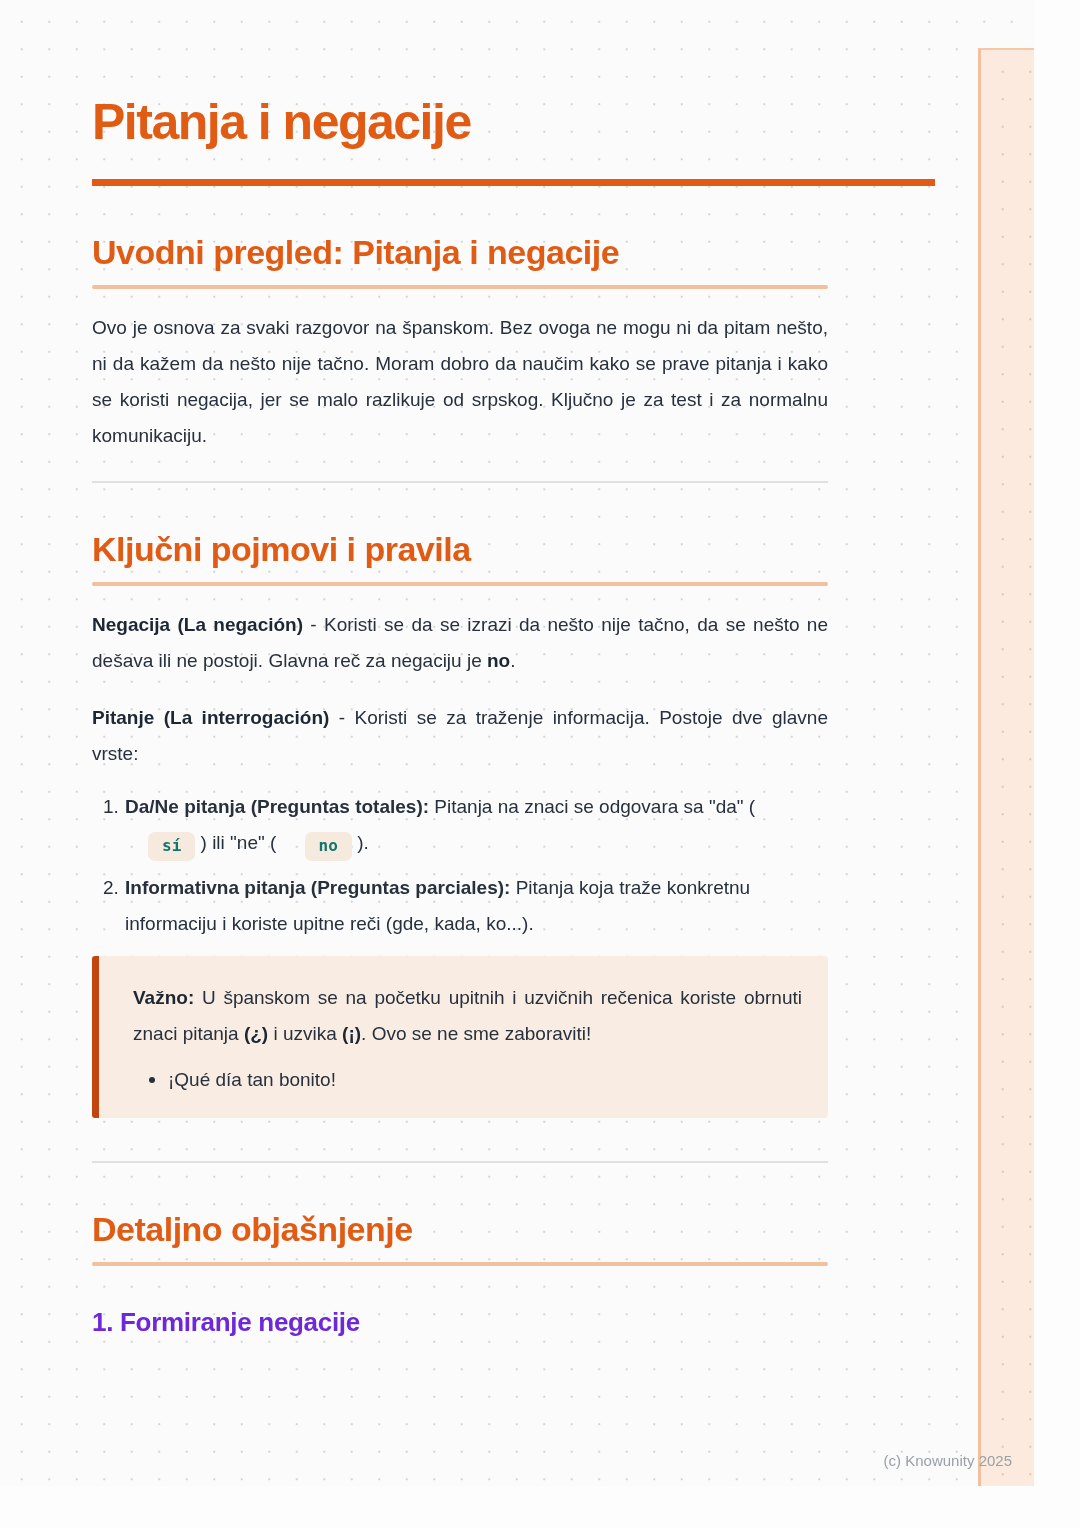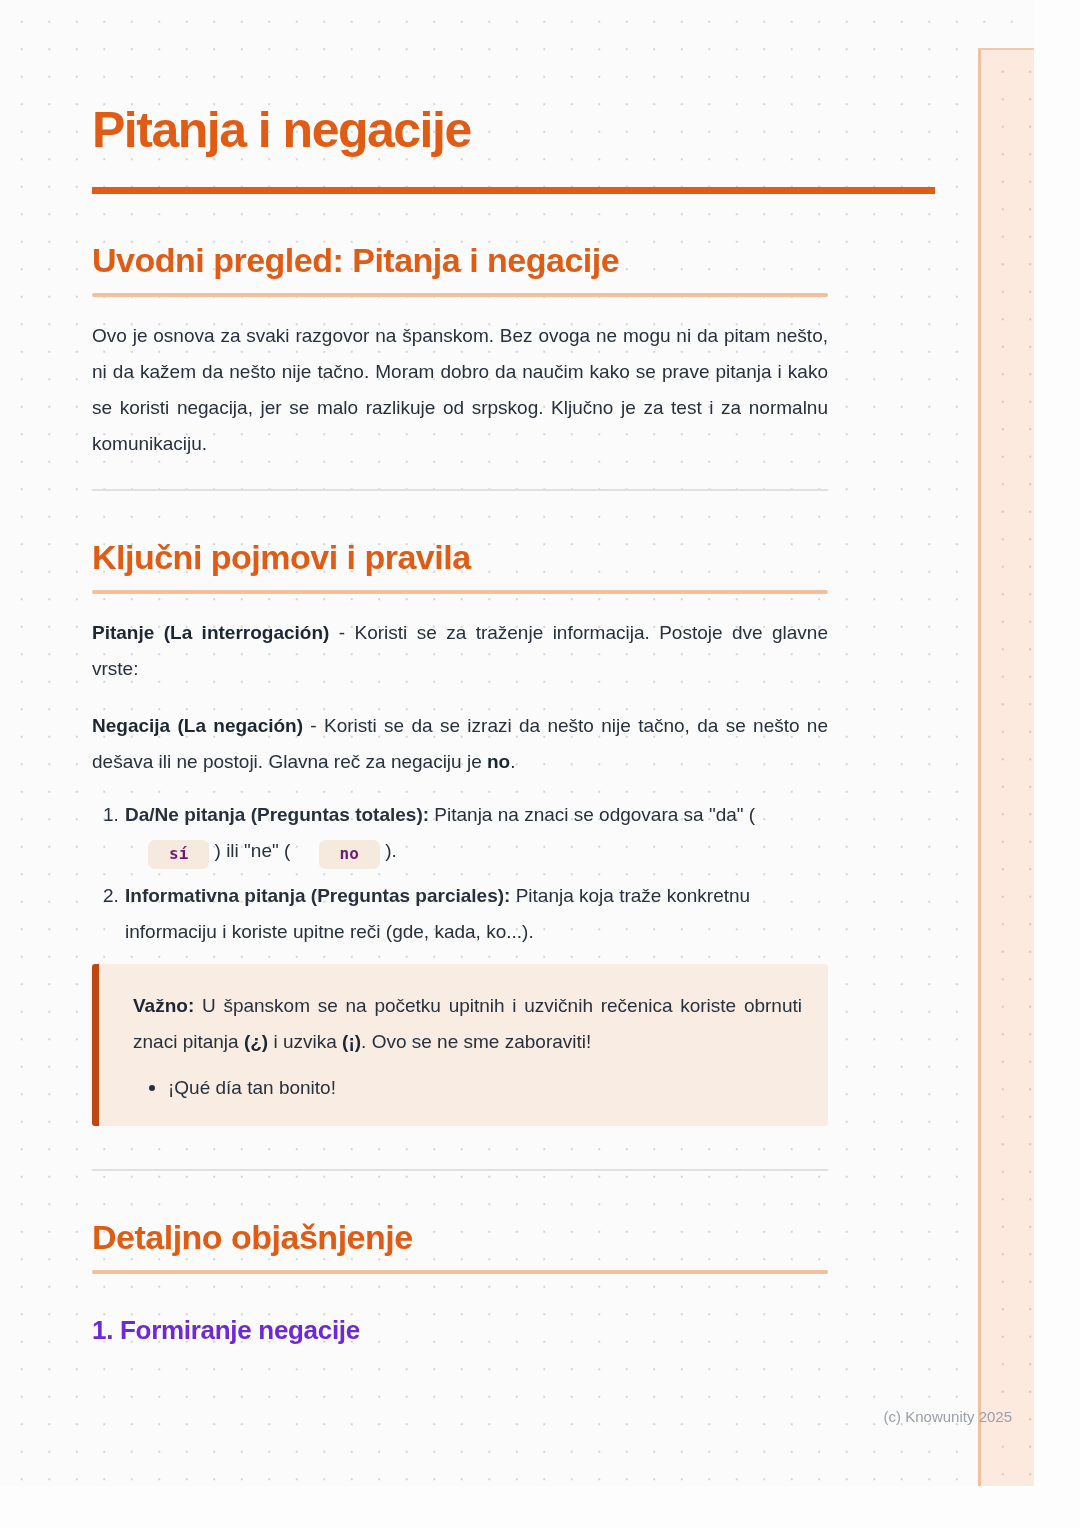--- a/index.html
+++ b/index.html
@@ -34,21 +34,21 @@
     background-color: #fbeadd;
     background-image: radial-gradient(#e4c3ac 1.2px, rgba(228,195,172,0) 1.4px);
     background-size: 27.5px 27.5px;
     background-position: 8px 8px;
     border-left: 3px solid #f1c09e;
     border-top: 2px solid #f3c7a8;
   }
 
   .content {
     position: absolute;
-    left: 92px; top: 12px;
+    left: 92px; top: 4px;
     width: 736px;
   }
 
   h1.title {
     margin-top: 88px;
     font-size: 50px;
     line-height: 60px;
     font-weight: bold;
     letter-spacing: -1.5px;
     color: #e05c15;
@@ -99,24 +99,24 @@
   }
   .onum { width: 33px; padding-left: 11px; flex-shrink: 0; }
   .obody { flex: 1; }
 
   .chip {
     display: inline-block;
     font-family: "DejaVu Sans Mono", "Liberation Mono", monospace;
     font-size: 16px;
     font-weight: bold;
     line-height: 1;
-    color: #701a75;
+    color: #0f766e;
     background: #f6e9de;
     border-radius: 7px;
-    padding: 6px 21px 7px;
+    padding: 6px 14px 7px;
     vertical-align: -2px;
     margin-left: 23px;
   }
 
   .callout {
     margin-top: 14px;
     width: 736px;
     background: #f9ede3;
     border-left: 7px solid #c2440e;
     border-radius: 3px;
@@ -145,21 +145,21 @@
     margin-top: 39px;
     font-size: 26px;
     line-height: 34px;
     font-weight: bold;
     letter-spacing: -0.3px;
     color: #6d28d9;
   }
 
   .watermark {
     position: absolute;
-    top: 1408px;
+    top: 1452px;
     right: 68px;
     font-size: 15px;
     color: #9aa0a8;
     z-index: 3;
   }
 </style>
 </head>
 <body>
 
 <div class="page">
@@ -176,23 +176,23 @@
       <div class="h2-rule"></div>
       <p class="body">Ovo je osnova za svaki razgovor na španskom. Bez ovoga ne mogu ni da pitam nešto, ni da kažem da nešto nije tačno. Moram dobro da naučim kako se prave pitanja i kako se koristi negacija, jer se malo razlikuje od srpskog. Ključno je za test i za normalnu komunikaciju.</p>
     </section>
 
     <div class="divider divider-1"></div>
 
     <section>
       <h2 class="section">Ključni pojmovi i pravila</h2>
       <div class="h2-rule"></div>
 
+      <p class="body"><b>Negacija (La negación)</b><span> - </span><span>Koristi se da se izrazi da nešto nije tačno, da se nešto ne dešava ili ne postoji. Glavna reč za negaciju je </span><b>no</b><span>.</span></p>
+
       <p class="body"><b>Pitanje (La interrogación)</b><span> - </span><span>Koristi se za traženje informacija. Postoje dve glavne vrste:</span></p>
-
-      <p class="body"><b>Negacija (La negación)</b><span> - </span><span>Koristi se da se izrazi da nešto nije tačno, da se nešto ne dešava ili ne postoji. Glavna reč za negaciju je </span><b>no</b><span>.</span></p>
 
       <div class="olist">
         <div class="oitem">
           <span class="onum">1.</span>
           <div class="obody"><b>Da/Ne pitanja (Preguntas totales):</b><span> Pitanja na znaci se odgovara sa "da" ( </span><code class="chip">sí</code><span> ) ili "ne" ( </span><code class="chip">no</code><span> ).</span></div>
         </div>
         <div class="oitem">
           <span class="onum">2.</span>
           <div class="obody"><b>Informativna pitanja (Preguntas parciales):</b><span> Pitanja koja traže konkretnu informaciju i koriste upitne reči (gde, kada, ko...).</span></div>
         </div>

